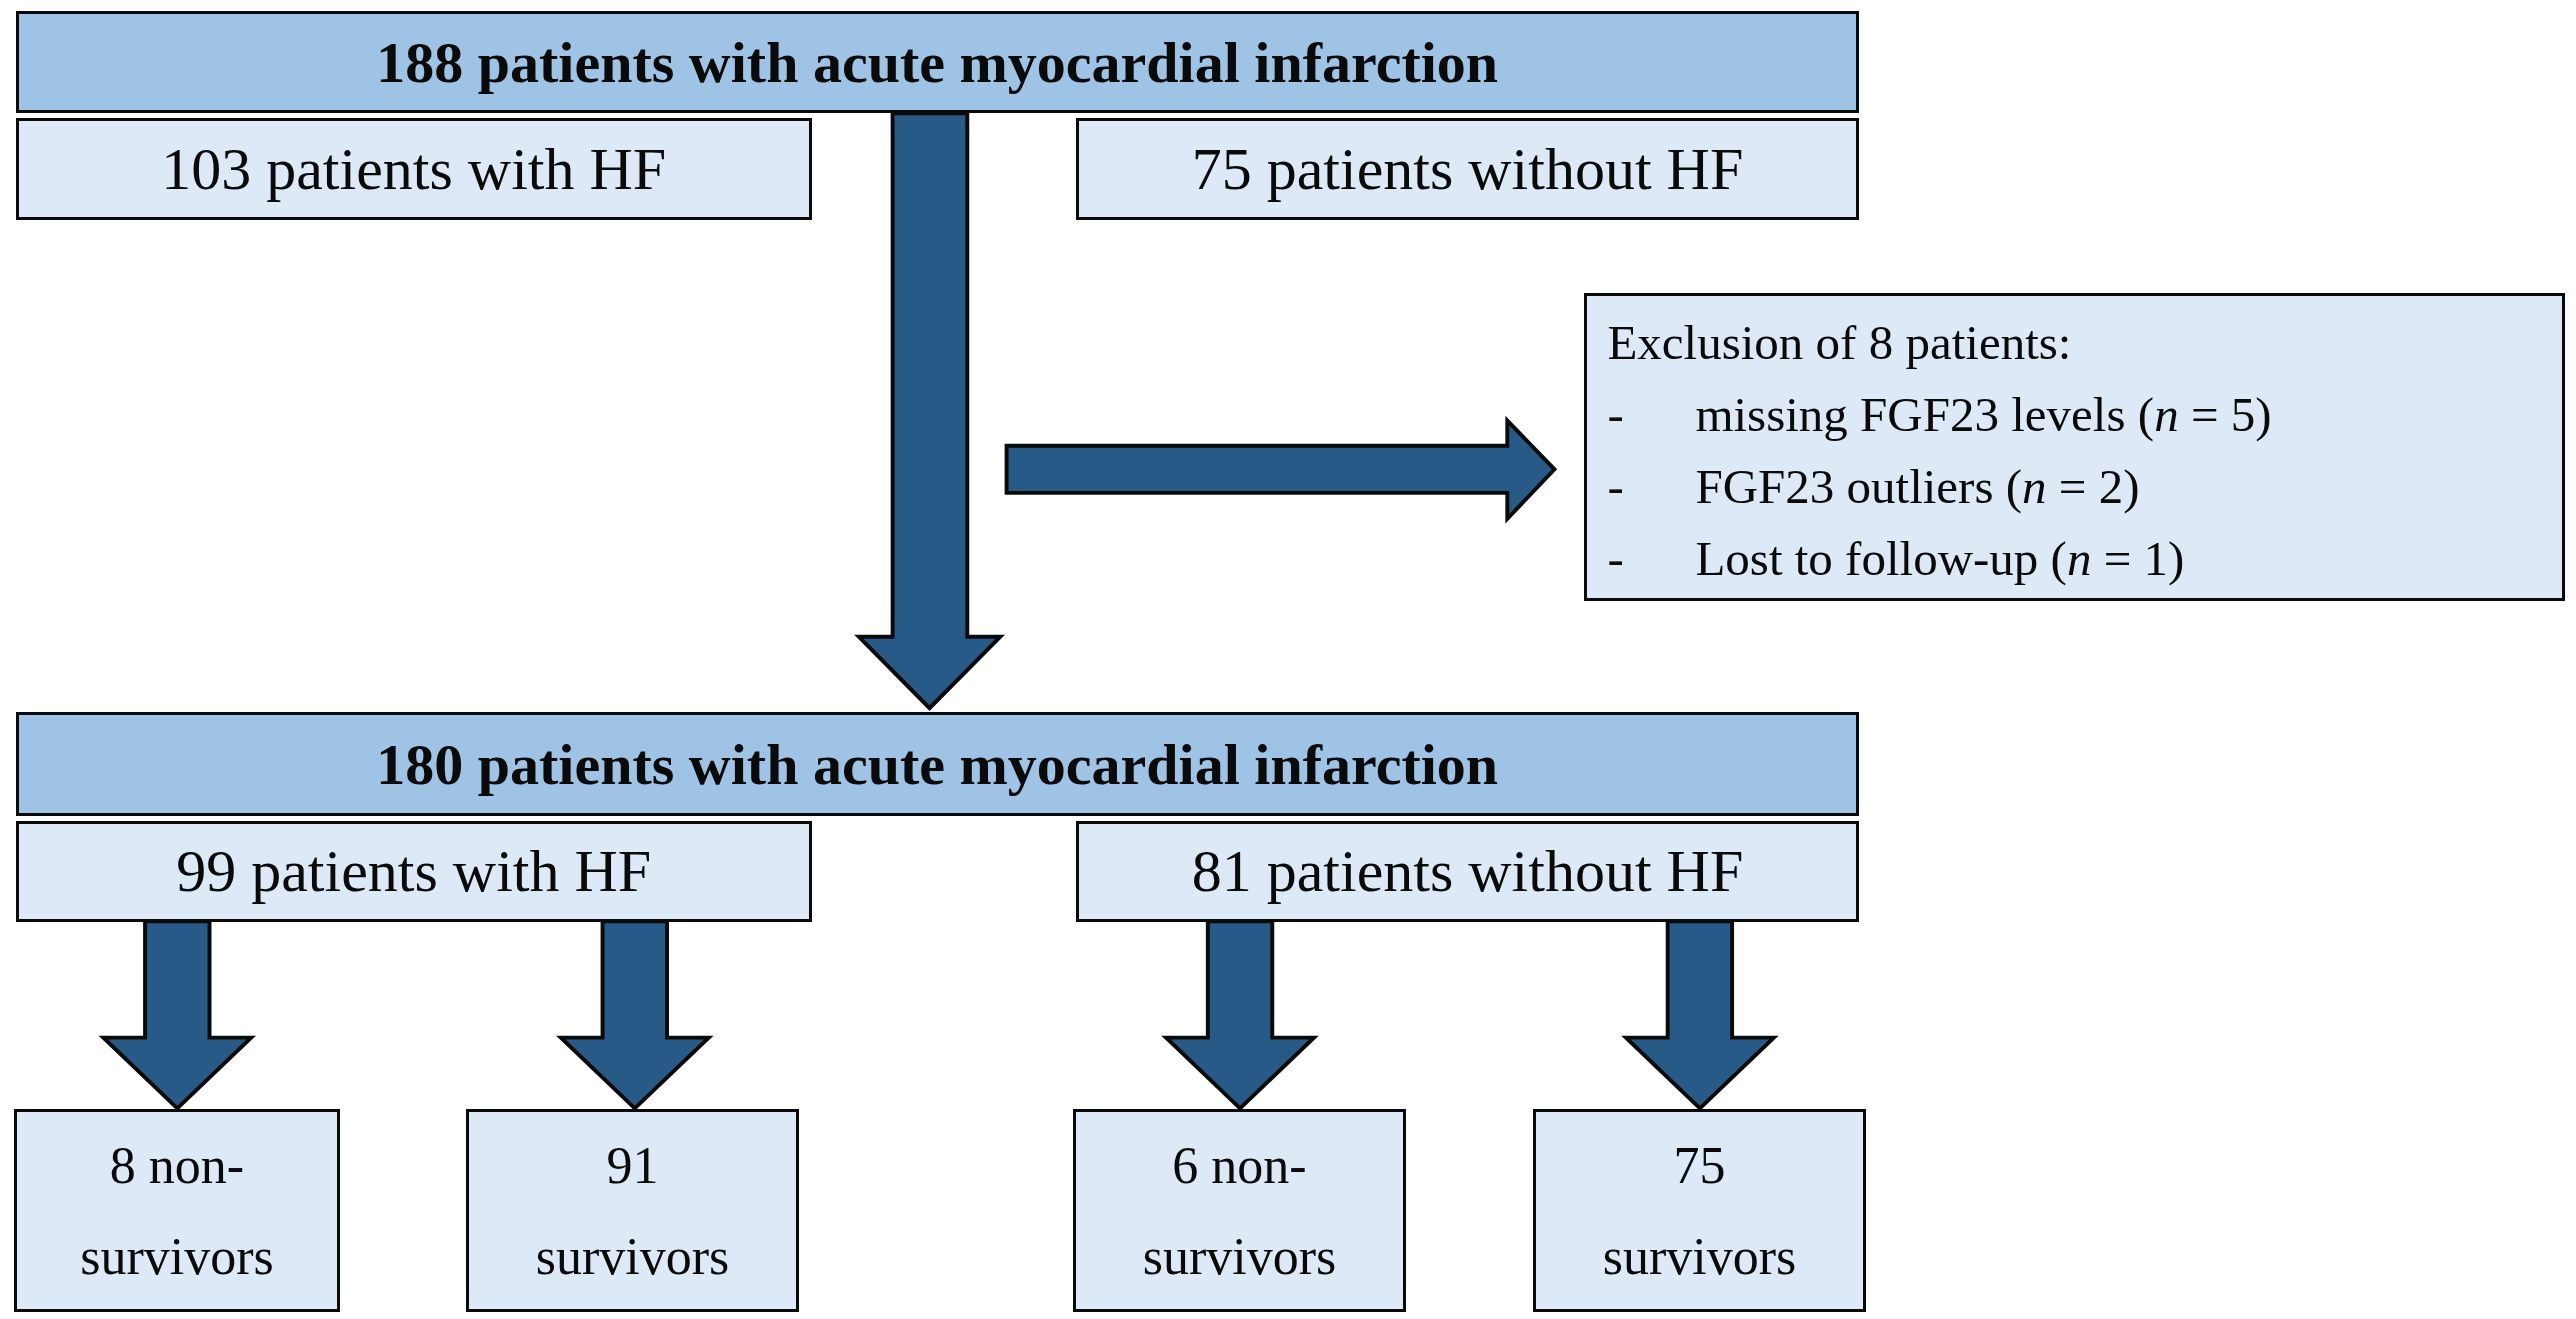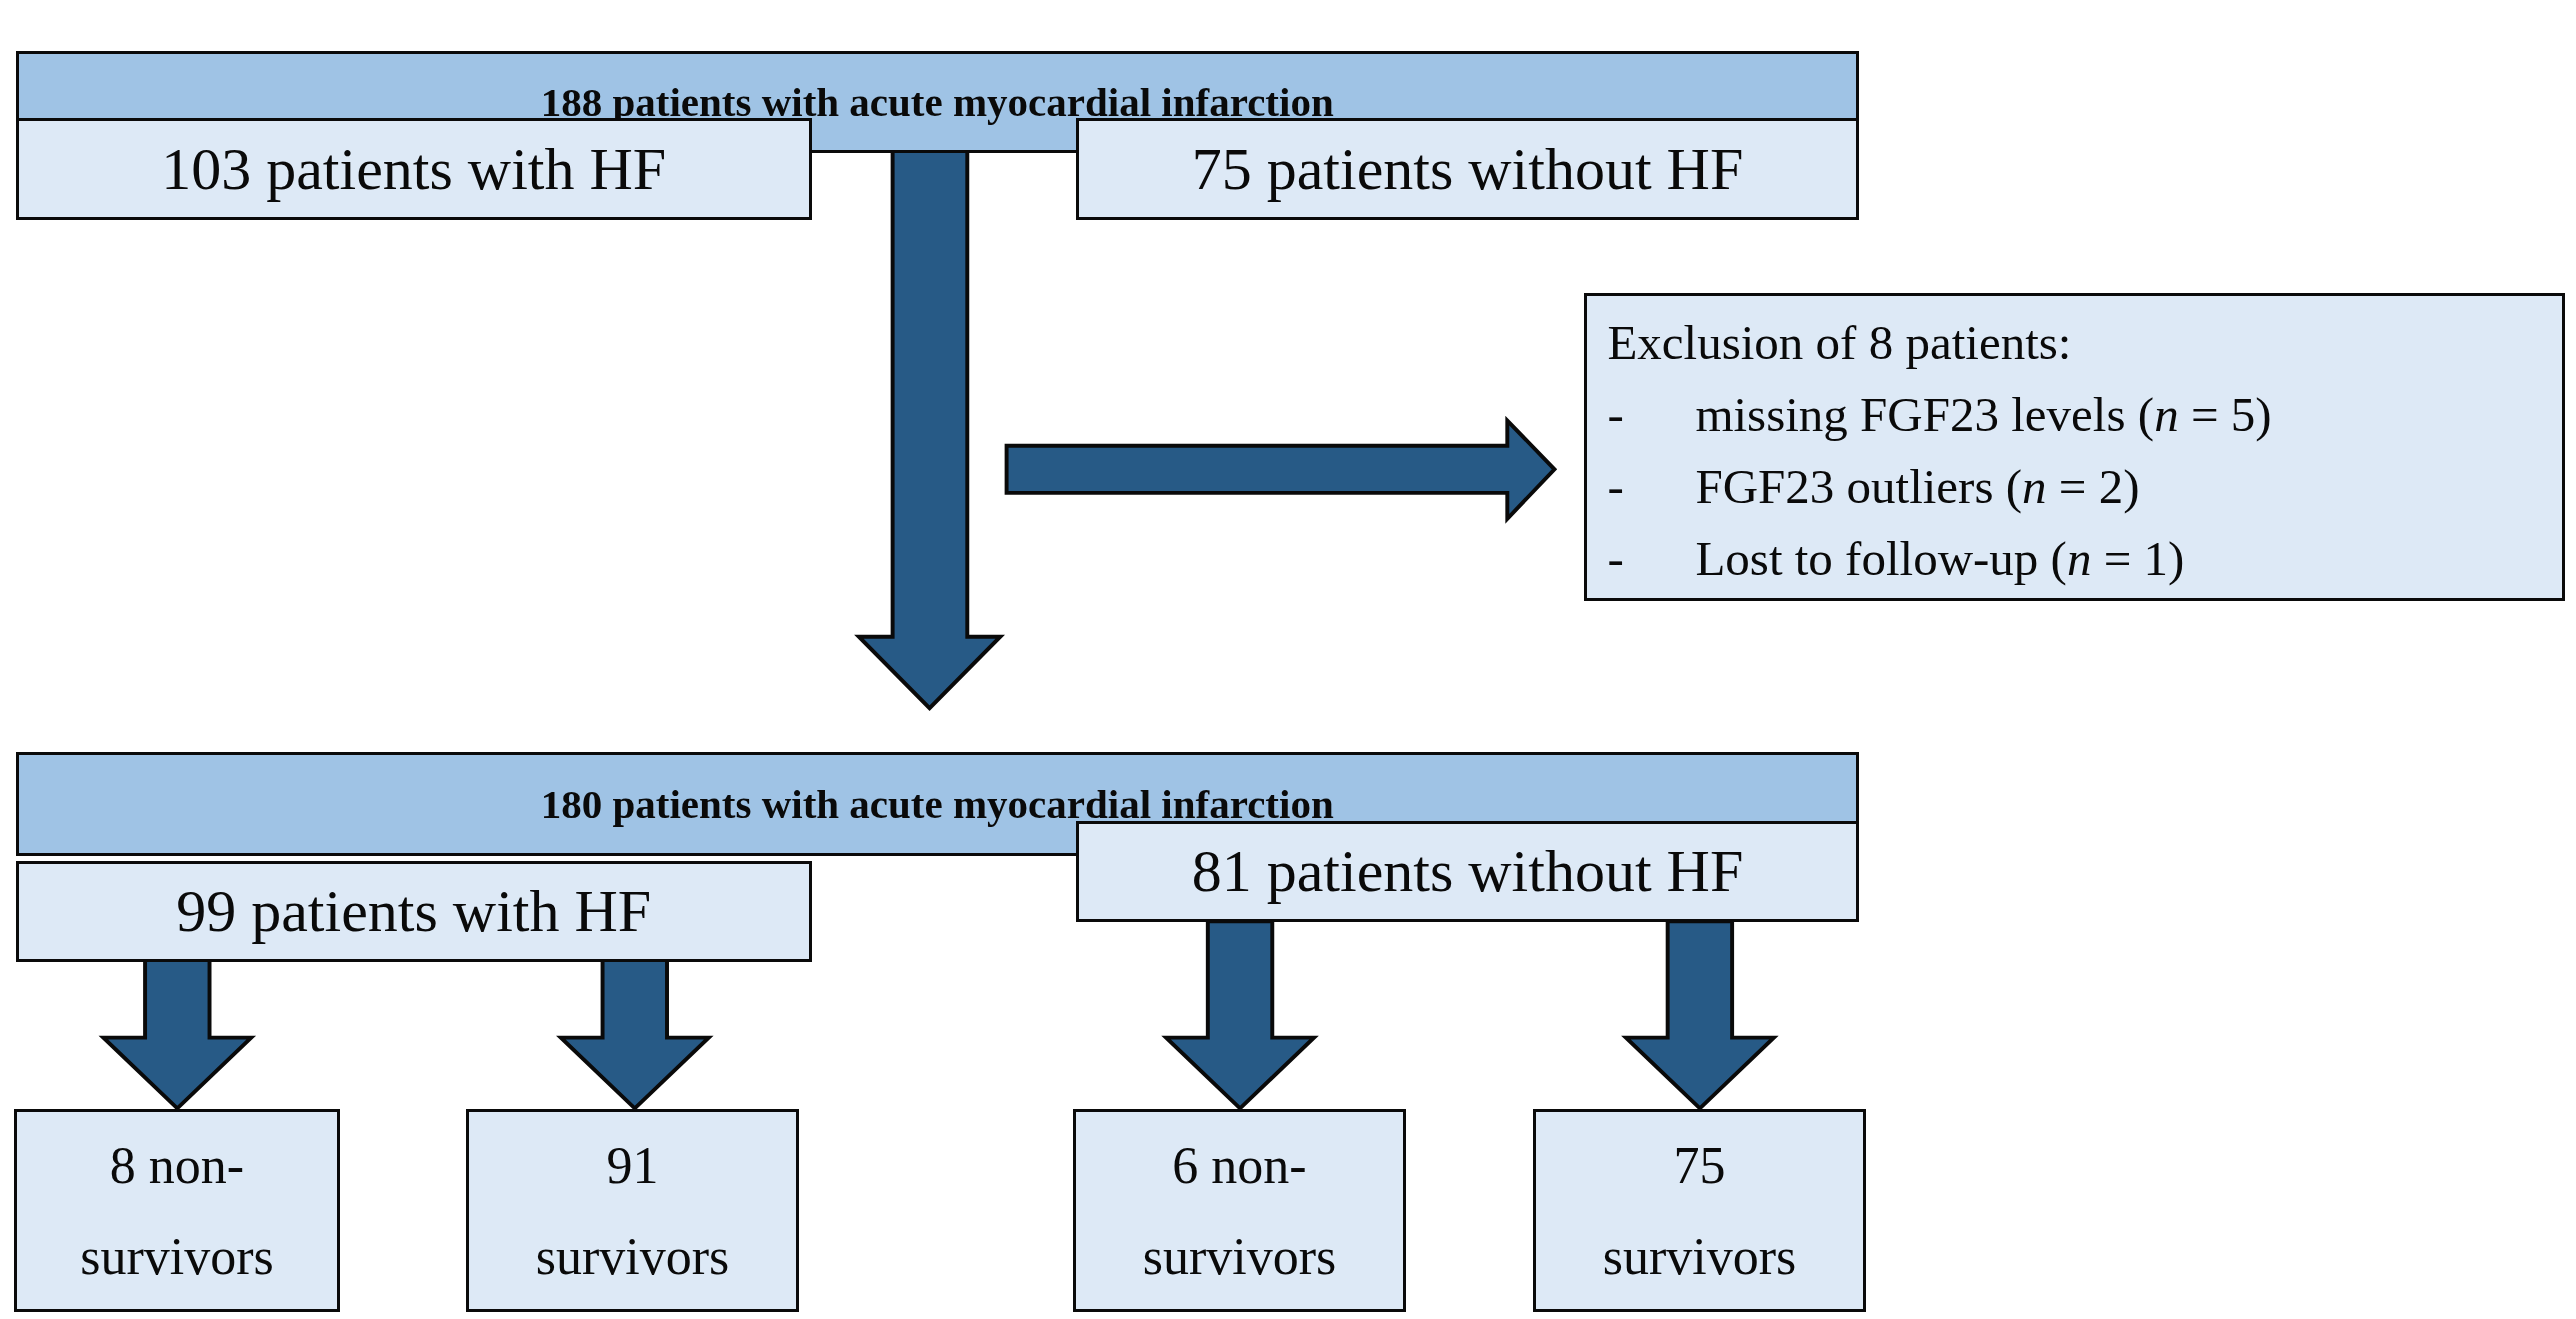--- a/index.html
+++ b/index.html
@@ -33,23 +33,22 @@
     background:var(--box-fill);
     border:3.9px solid var(--border);
     display:flex;
     align-items:center;
     justify-content:center;
     text-align:center;
   }
   .header{
     background:var(--header-fill);
     font-weight:700;
-    font-size:41px;
+    font-size:58px;
     letter-spacing:0px;
-    margin-top:40px;
   }
   .sub{font-size:60px;}
   .outcome{
     flex-direction:column;
     font-size:52px;
     line-height:91px;
   }
   .excl{
     display:block;
     text-align:left;
@@ -100,21 +99,21 @@
     <div class="excl-item">
       <span class="excl-dash">-</span>
       <span class="excl-text">Lost to follow-up (<i>n</i> = 1)</span>
     </div>
   </div>
 
   <div class="box header" style="left:15.7px;top:712px;width:1843px;height:104px;">
     <span>180 patients with acute myocardial infarction</span>
   </div>
 
-  <div class="box sub" style="left:15.7px;top:821px;width:796px;height:101px;margin-top:40px;">
+  <div class="box sub" style="left:15.7px;top:821px;width:796px;height:101px;">
     <span>99 patients with HF</span>
   </div>
 
   <div class="box sub" style="left:1076px;top:821px;width:783px;height:101px;text-align:center;">
     <span>81 patients without HF</span>
   </div>
 
   <div class="box outcome" style="left:14px;top:1109px;width:326px;height:203px;align-items:center;">
     <div>8 non-</div>
     <div>survivors</div>

